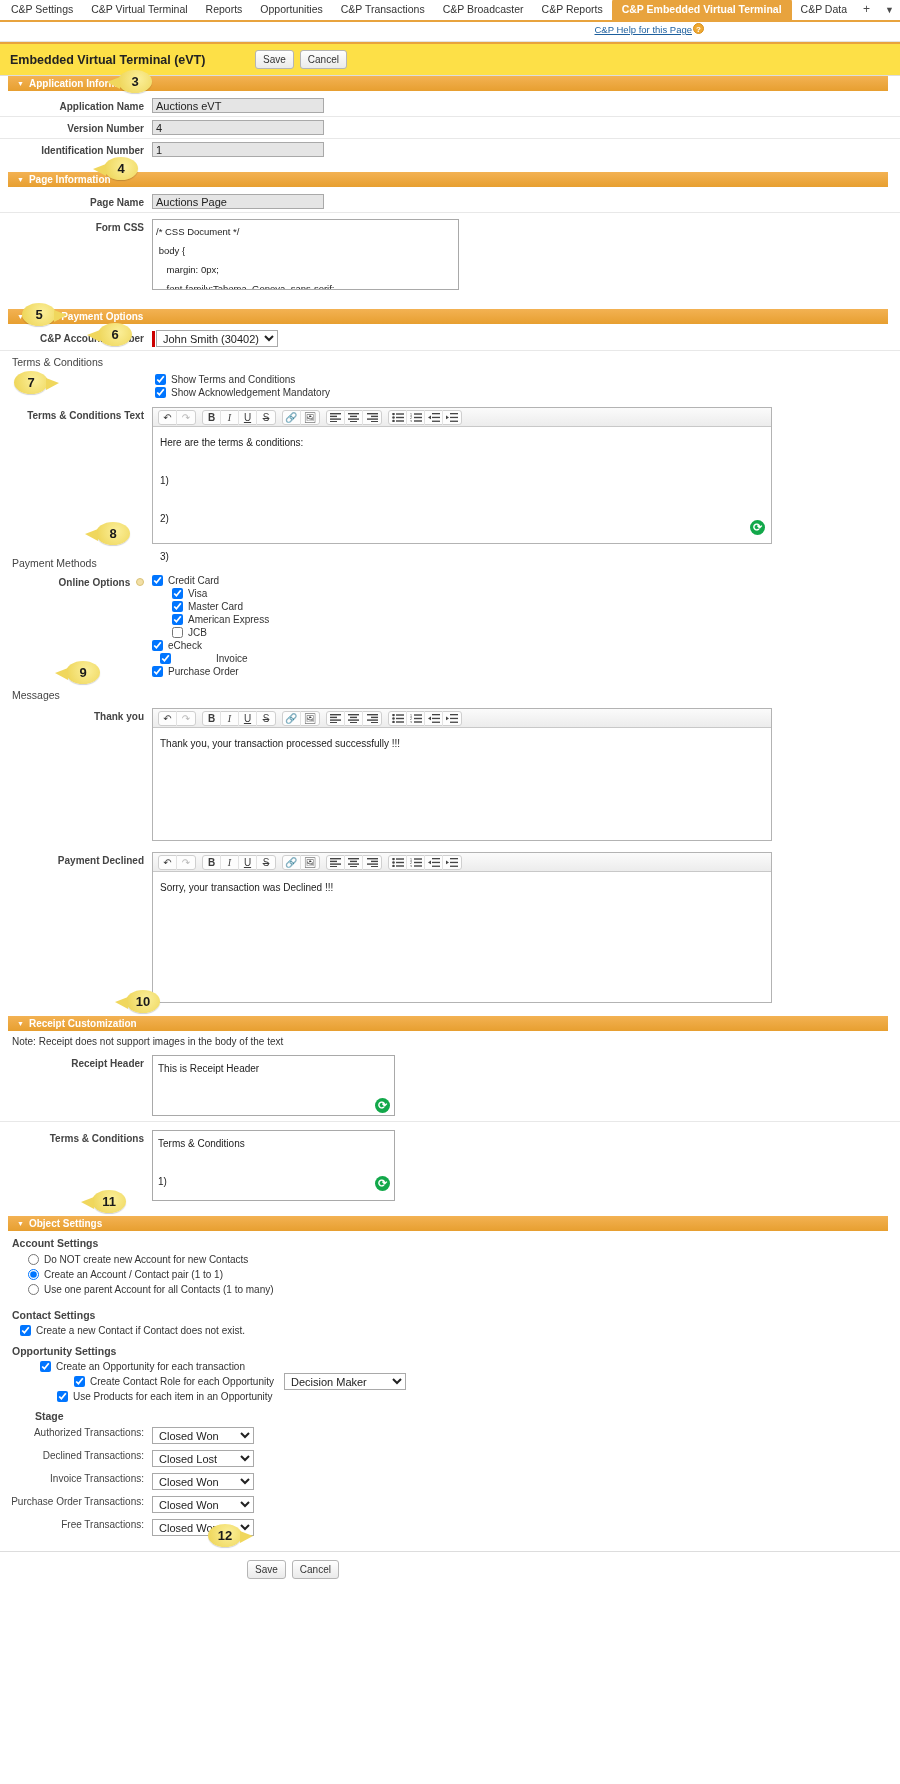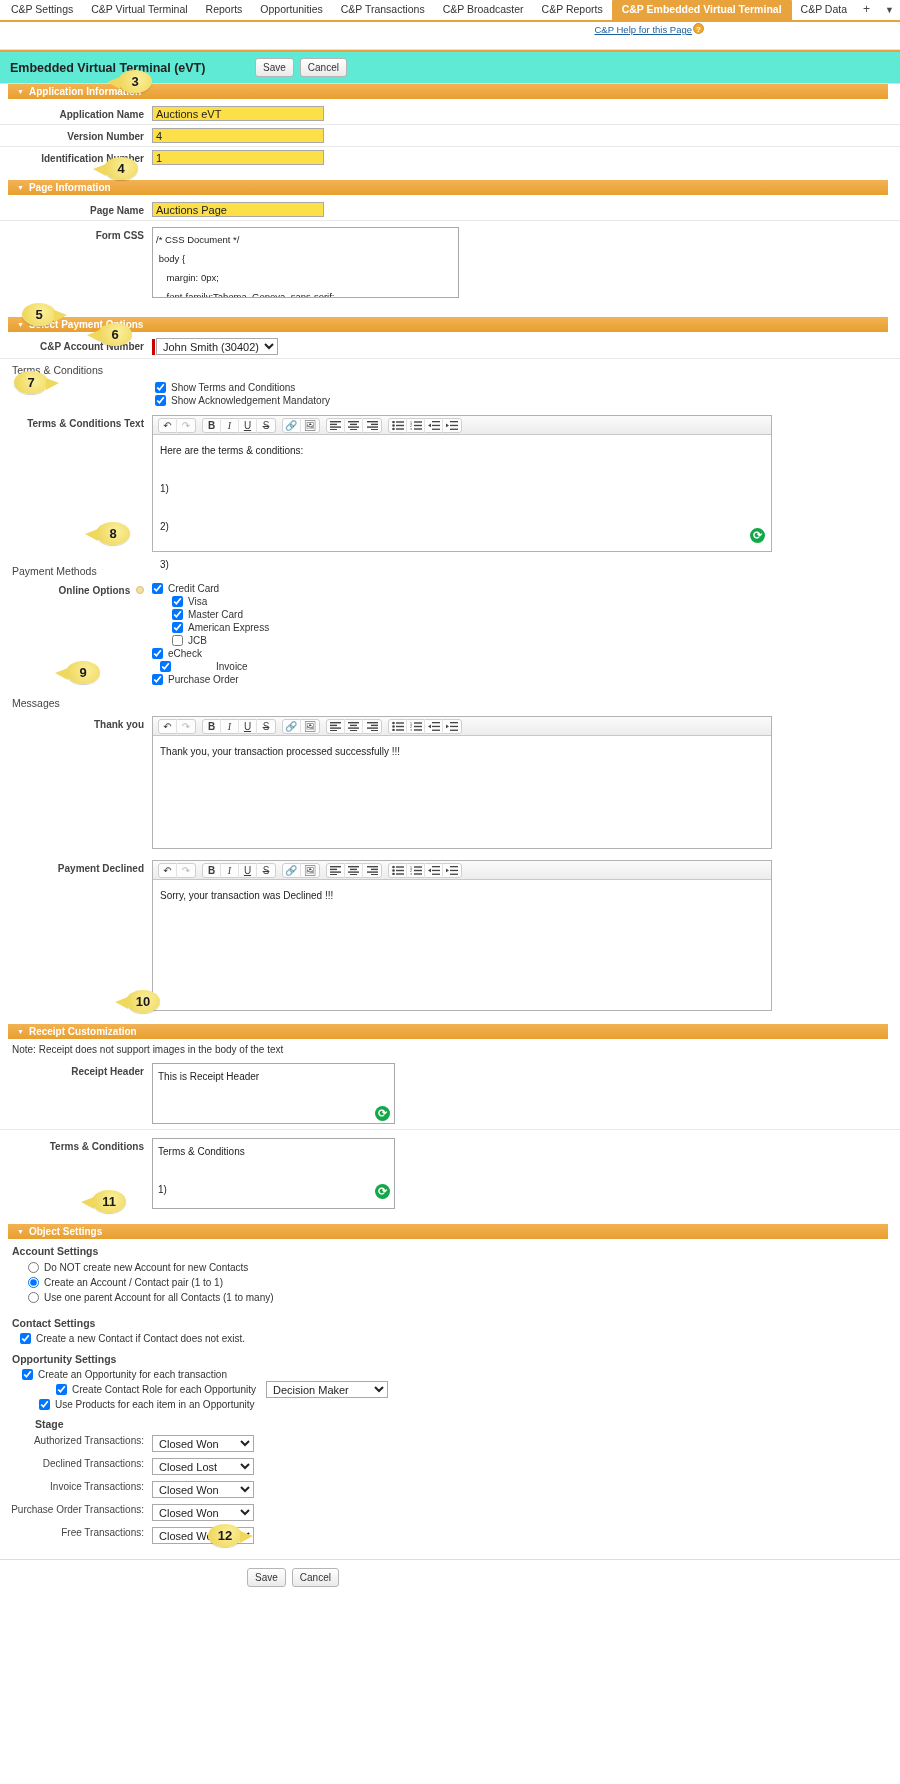--- a/index.html
+++ b/index.html
@@ -39,21 +39,21 @@
     color:#fff;
     font-weight:bold;
     border-radius:3px 3px 0 0;
     padding:4px 10px 5px 10px;
   }
   .tab-plus { font-size:12px; color:#4a4a4a; padding:3px 7px 4px; cursor:pointer;}
   .tab-caret { font-size:9px; color:#4a4a4a; padding:4px 8px 5px; cursor:pointer;}
 
   
   .helprow {
-    height:28px;
+    height:20px;
     position:relative;
     border-bottom:1px solid #e3e3e3;
     background:#fff;
   }
   .helplink {
     position:absolute; right:208px; top:2px;
     font-size:9.5px; color:#1c5f9e; text-decoration:underline;
     cursor:pointer;
   }
   .help-icon {
@@ -63,21 +63,21 @@
     text-align:center; line-height:11px; cursor:pointer;
     border:1px solid #d8901c;
   }
 
   
   .pagehead {
     border-top:2px solid #e8a33d;
     border-bottom:1px solid #ddd;
     height:34px;
     display:flex; align-items:center;
-    background:#5eead4;
+    background:#fde047;
     padding-left:10px;
     gap:0;
   }
   .pagetitle { font-size:12.5px; font-weight:bold; color:#222; width:245px;}
   .btn {
     font-size:10px; color:#333;
     border:1px solid #b5b5b5; border-radius:3px;
     background:linear-gradient(#fff,#eaeaea);
     padding:2px 7px; margin-right:6px; cursor:pointer;
     line-height:13px;
@@ -103,21 +103,21 @@
     width:152px; text-align:right; padding-right:8px;
     font-size:10px; font-weight:bold; color:#444;
     padding-top:3px;
   }
   .fval { flex:1; }
   input.txt {
     font-family:"Liberation Sans", sans-serif;
     font-size:11px; color:#222;
     border:1px solid #a9a9a9;
     padding:2px 3px; height:15px;
-    width:172px; background:#fde047;
+    width:172px; background:#e5e5e5;
   }
   textarea.css-area {
     font-family:"Liberation Sans", sans-serif;
     font-size:9.5px; line-height:19px;
     color:#222; border:1px solid #a9a9a9;
     width:307px; height:71px;
     padding:2px 3px; resize:none;
     background:#fff; overflow:auto;
   }
   select.sel {
@@ -680,21 +680,21 @@
 
 <div class="grouptitle bold" style="padding-top:12px;padding-bottom:3px;">Contact Settings</div>
 <div style="padding-left:20px;">
   <label class="chk">
     <input type="checkbox" checked="" style="">
     <span>Create a new Contact if Contact does not exist.</span>
   </label>
 </div>
 
 <div class="grouptitle bold" style="padding-top:8px;padding-bottom:3px;">Opportunity Settings</div>
-<div style="padding-left:22px;" id="opportunity-options">
+<div style="padding-left:40px;" id="opportunity-options">
     <div style="display: flex; align-items: center; padding-left: 0px;">
       <label class="chk">
         <input type="checkbox" checked="" style="">
         <span>Create an Opportunity for each transaction</span>
       </label>
     </div>
     <div style="display: flex; align-items: center; padding-left: 34px;">
       <label class="chk">
         <input type="checkbox" checked="" style="">
         <span>Create Contact Role for each Opportunity</span>

